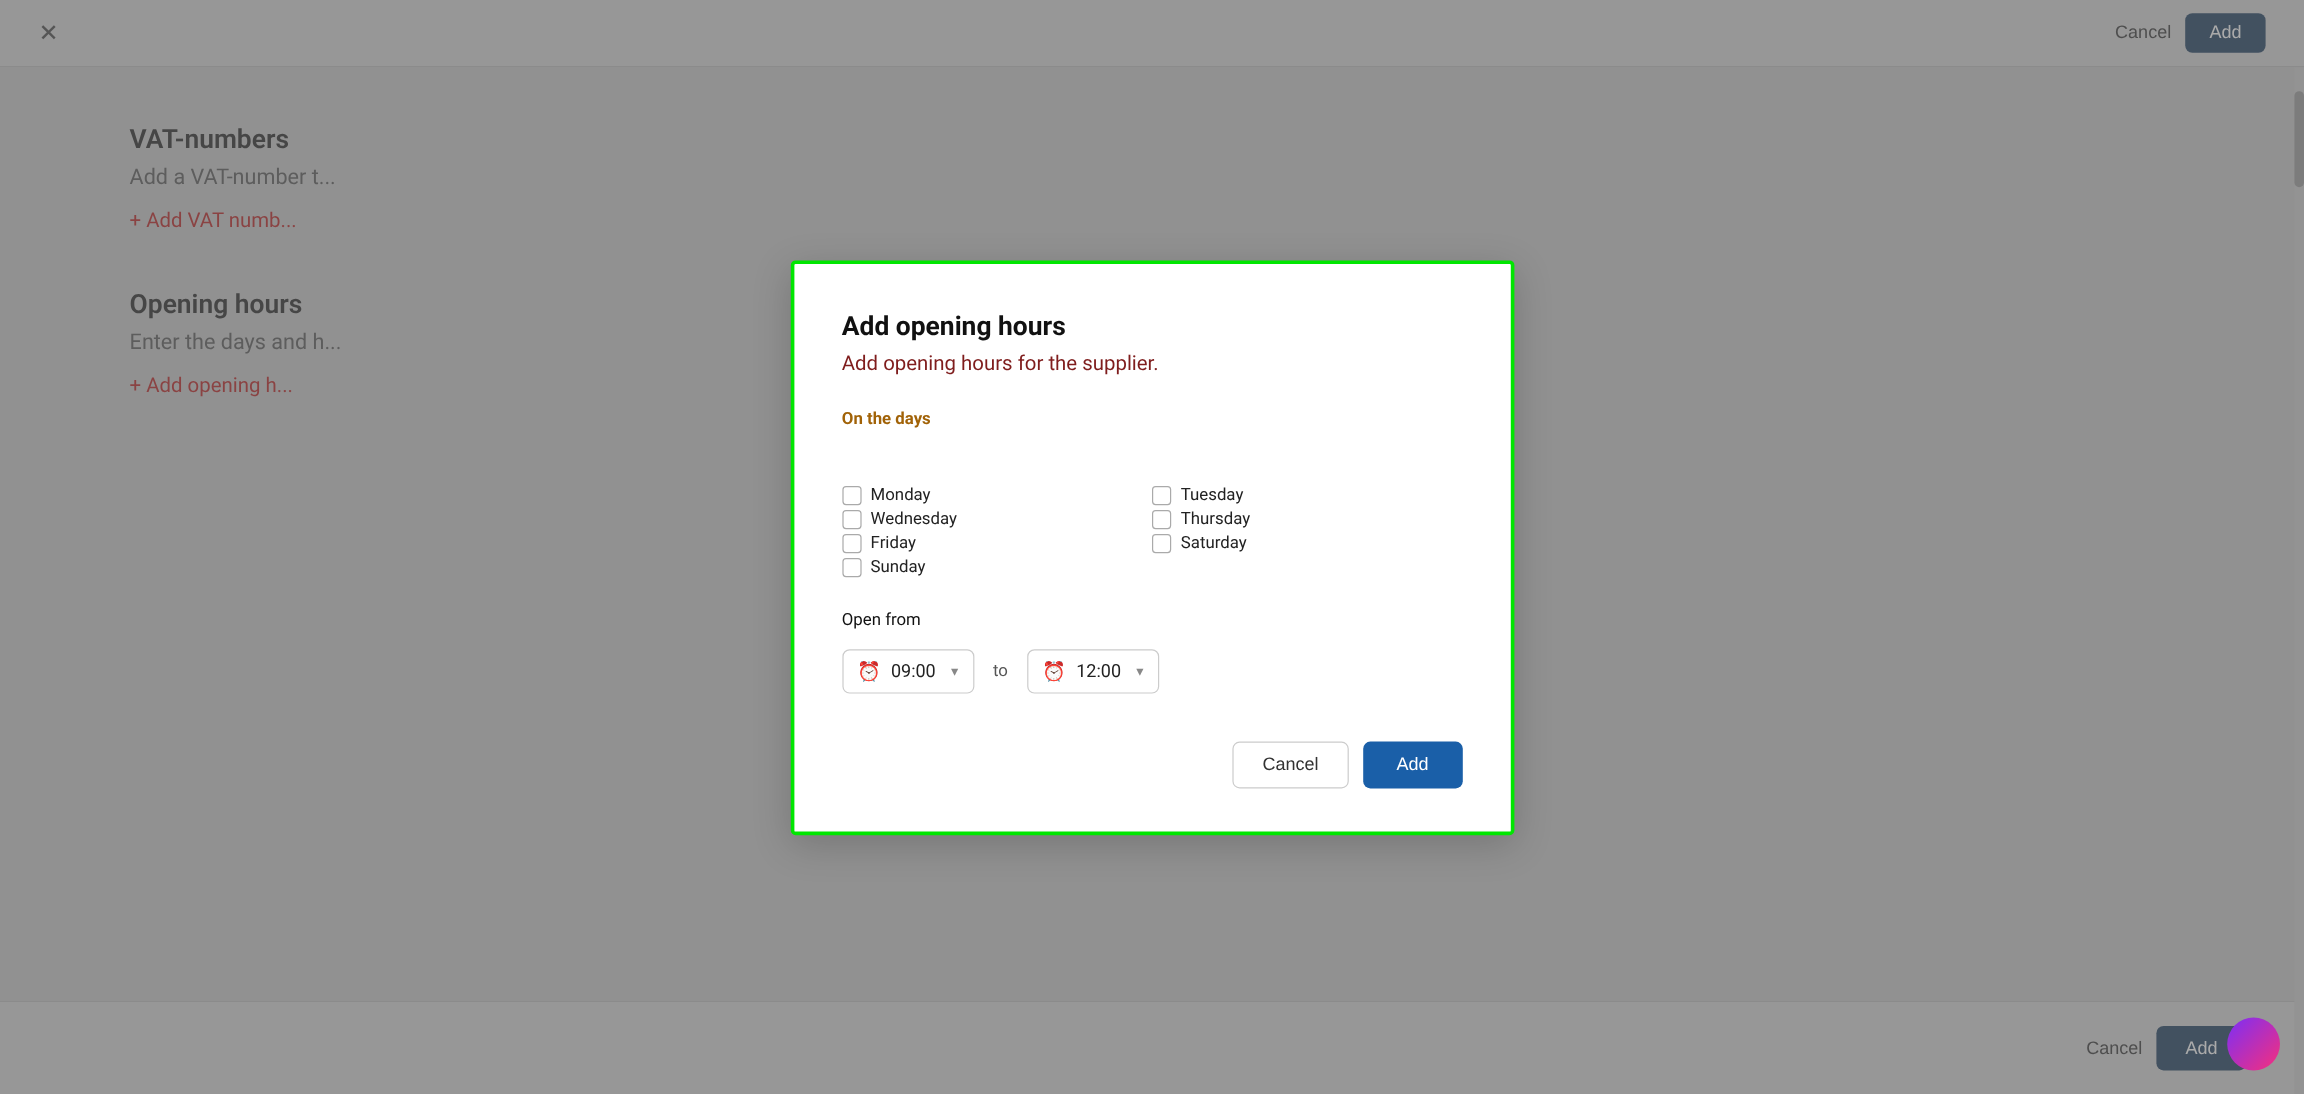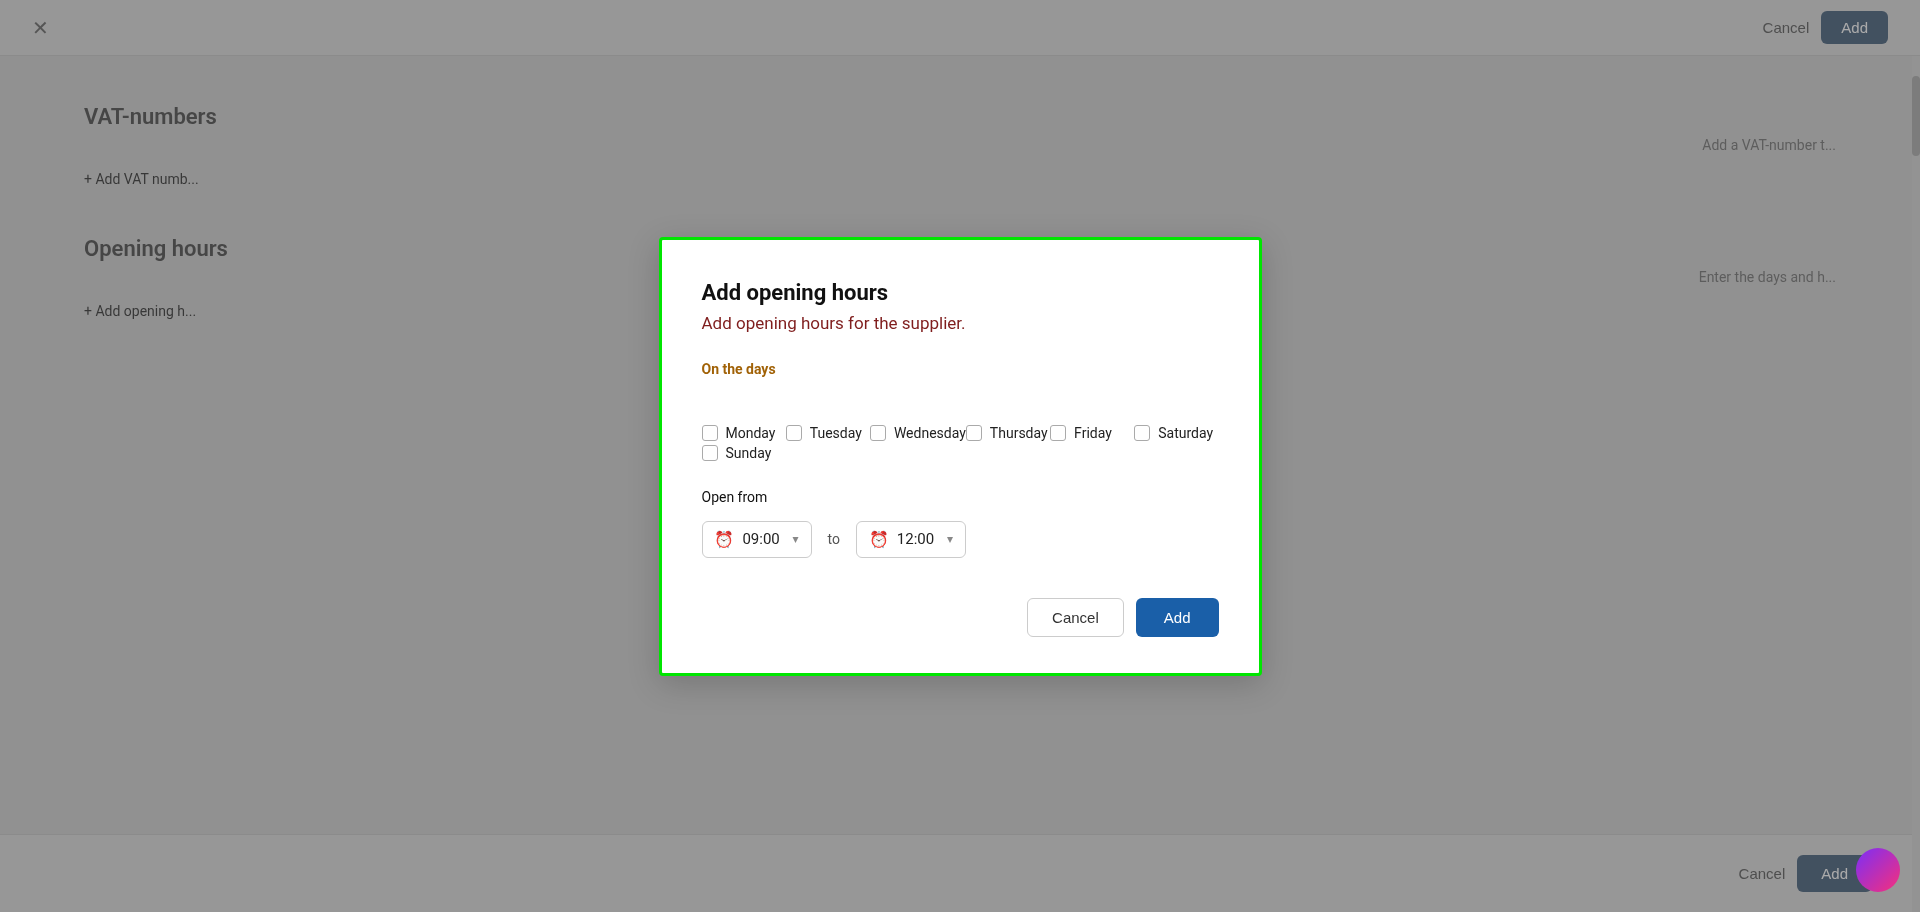--- a/index.html
+++ b/index.html
@@ -56,45 +56,44 @@
       background: #1a3a5c;
       color: white;
       border: none;
       border-radius: 6px;
       padding: 8px 20px;
       font-size: 15px;
       cursor: pointer;
     }
 
     .bg-content {
-      padding: 48px 84px;
+      padding: 48px 108px;
       color: #333;
     }
 
     .bg-section {
       margin-bottom: 48px;
     }
 
     .bg-section-title {
       font-size: 22px;
       font-weight: 600;
       color: #222;
       margin-bottom: 8px;
     }
 
     .bg-section-desc {
-      font-size: 14px;
+      font-size: 18px;
       color: #555;
       margin-bottom: 16px;
-      text-align: right;
     }
 
     .bg-link {
-      color: #000000;
-      font-size: 14px;
+      color: #b91c1c;
+      font-size: 17px;
       cursor: pointer;
     }
 
     
     .overlay {
       position: absolute;
       inset: 0;
       background: rgba(100,100,100,0.55);
       display: flex;
       align-items: center;
@@ -128,21 +127,21 @@
 
     .section-label {
       font-size: 14px;
       font-weight: 700;
       color: #a16207;
       margin-bottom: 16px;
     }
 
     .days-grid {
       display: grid;
-      grid-template-columns: repeat(6, 1fr);
+      grid-template-columns: repeat(2, 1fr);
       row-gap: 4px;
       margin-bottom: 28px;
       margin-top: 48px;
     }
 
     .day-item {
       display: flex;
       align-items: center;
       gap: 8px;
       cursor: pointer;

